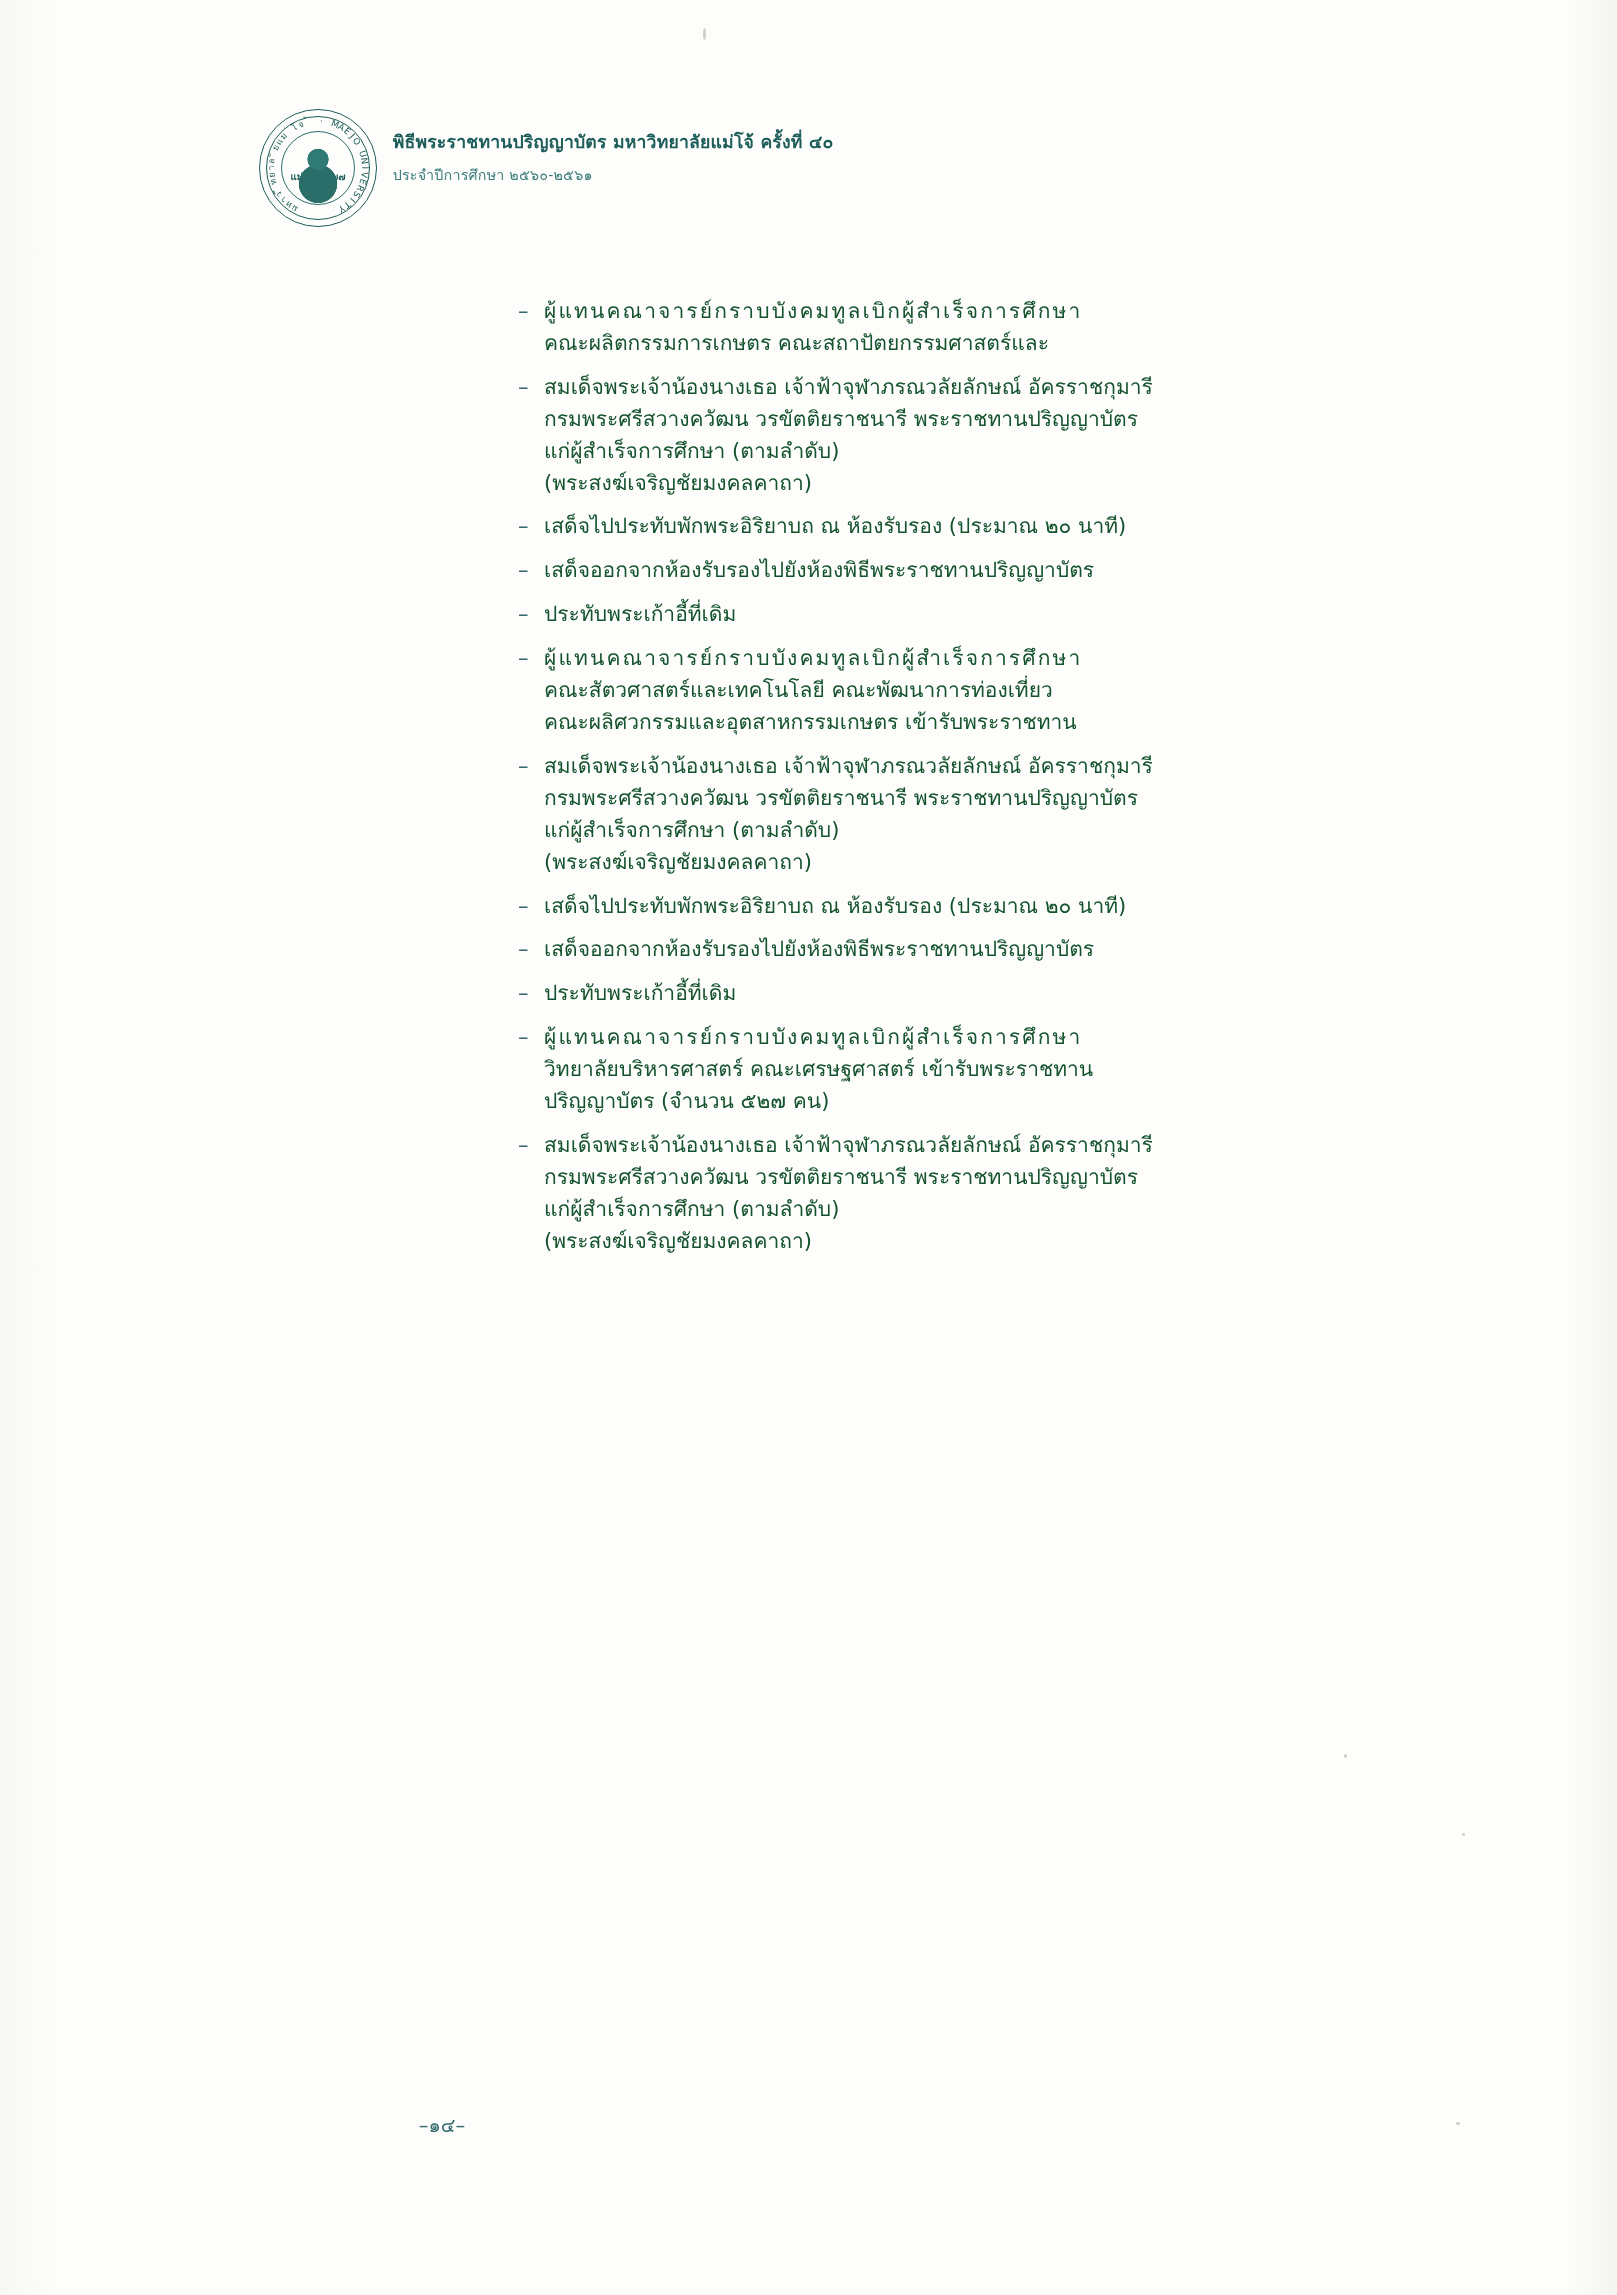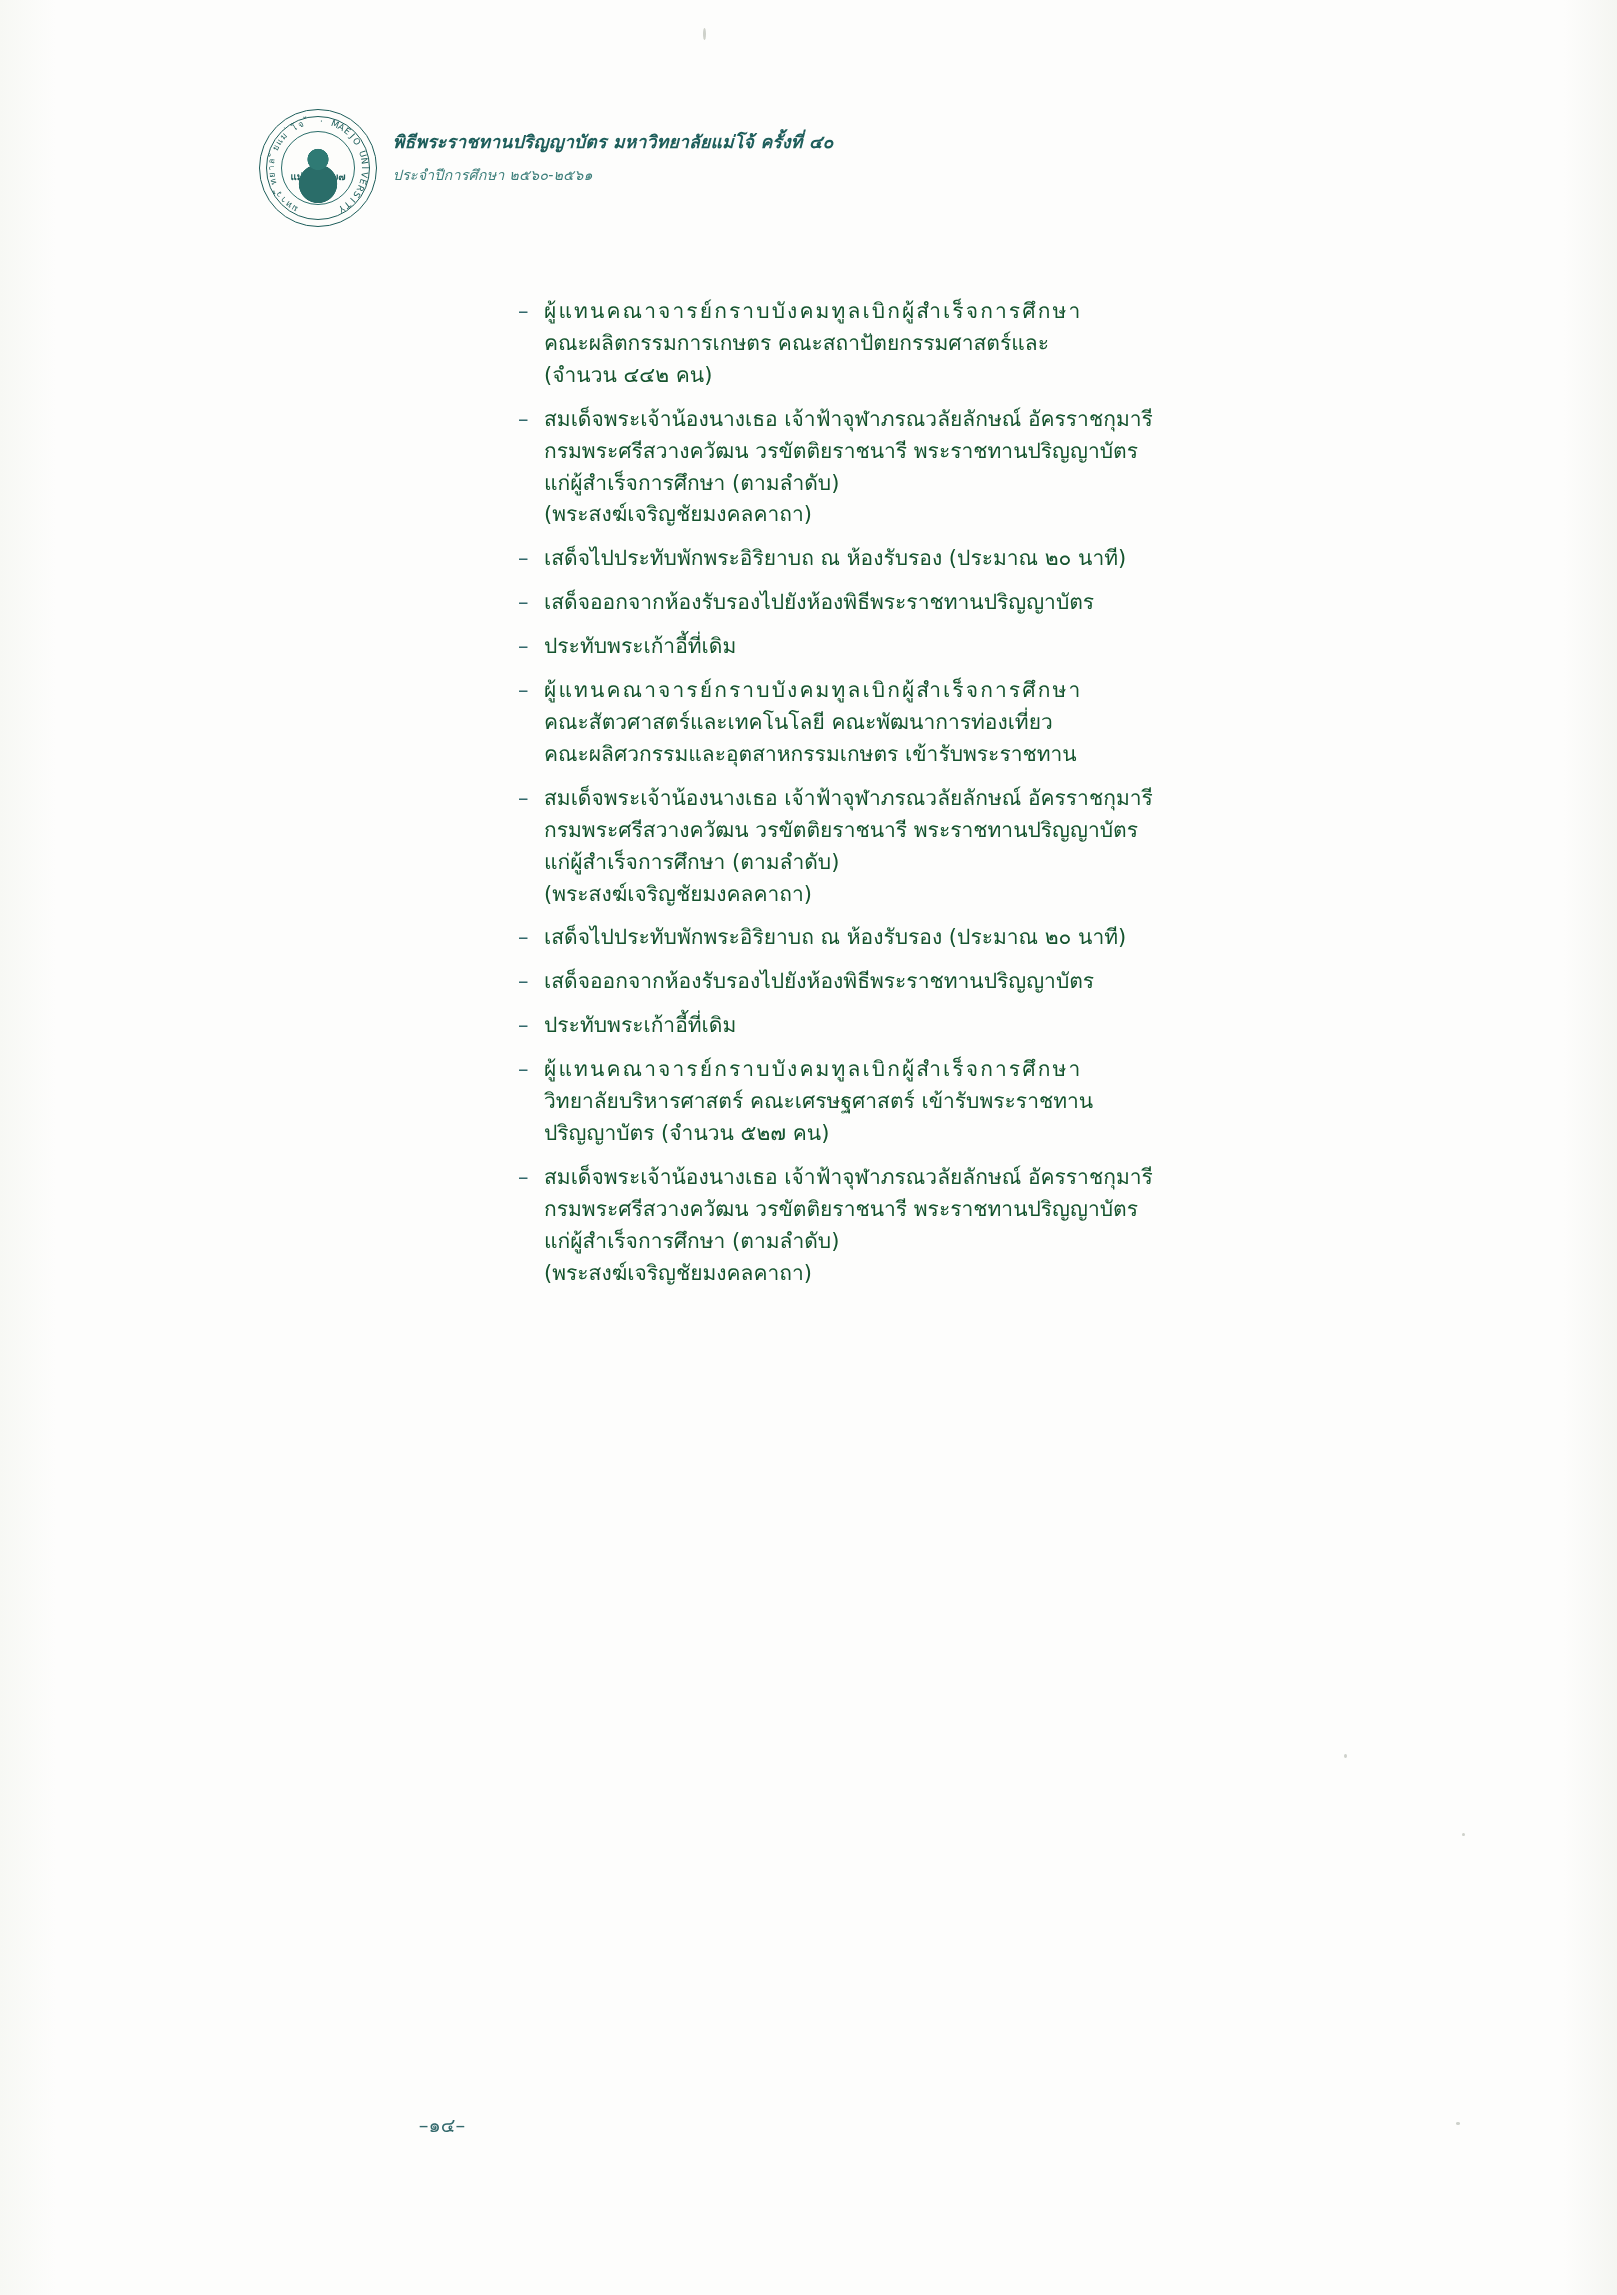--- a/index.html
+++ b/index.html
@@ -78,21 +78,20 @@
     left: 0;
     right: 0;
     top: 59px;
     text-align: center;
     color: #1d5d5a;
     font-size: 9.7px;
     font-weight: bold;
   }
   .header-text {
     padding-top: 18.5px;
-    font-style: italic;
   }
   .header-title {
     color: #1d5d5a;
     font-size: 17.6px;
     font-weight: bold;
     letter-spacing: 0.2px;
     white-space: nowrap;
   }
   .header-sub {
     margin-top: 8px;
@@ -204,21 +203,20 @@
       <div class="header-sub">ประจำปีการศึกษา ๒๕๖๐-๒๕๖๑</div>
     </div>
   </div>
 
   <div class="body-block">
       <div class="item">
         <div class="dash">–</div>
         <div class="lines">
           <div class="line spaced">ผู้แทนคณาจารย์กราบบังคมทูลเบิกผู้สำเร็จการศึกษา</div>
           <div class="line">คณะผลิตกรรมการเกษตร  คณะสถาปัตยกรรมศาสตร์และ</div>
-          <div class="line">(จำนวน ๔๔๒ คน)</div>
         </div>
       </div>
       <div class="item">
         <div class="dash">–</div>
         <div class="lines">
           <div class="line">สมเด็จพระเจ้าน้องนางเธอ เจ้าฟ้าจุฬาภรณวลัยลักษณ์ อัครราชกุมารี</div>
           <div class="line">กรมพระศรีสวางควัฒน วรขัตติยราชนารี พระราชทานปริญญาบัตร</div>
           <div class="line">แก่ผู้สำเร็จการศึกษา (ตามลำดับ)</div>
           <div class="line">(พระสงฆ์เจริญชัยมงคลคาถา)</div>
         </div>

